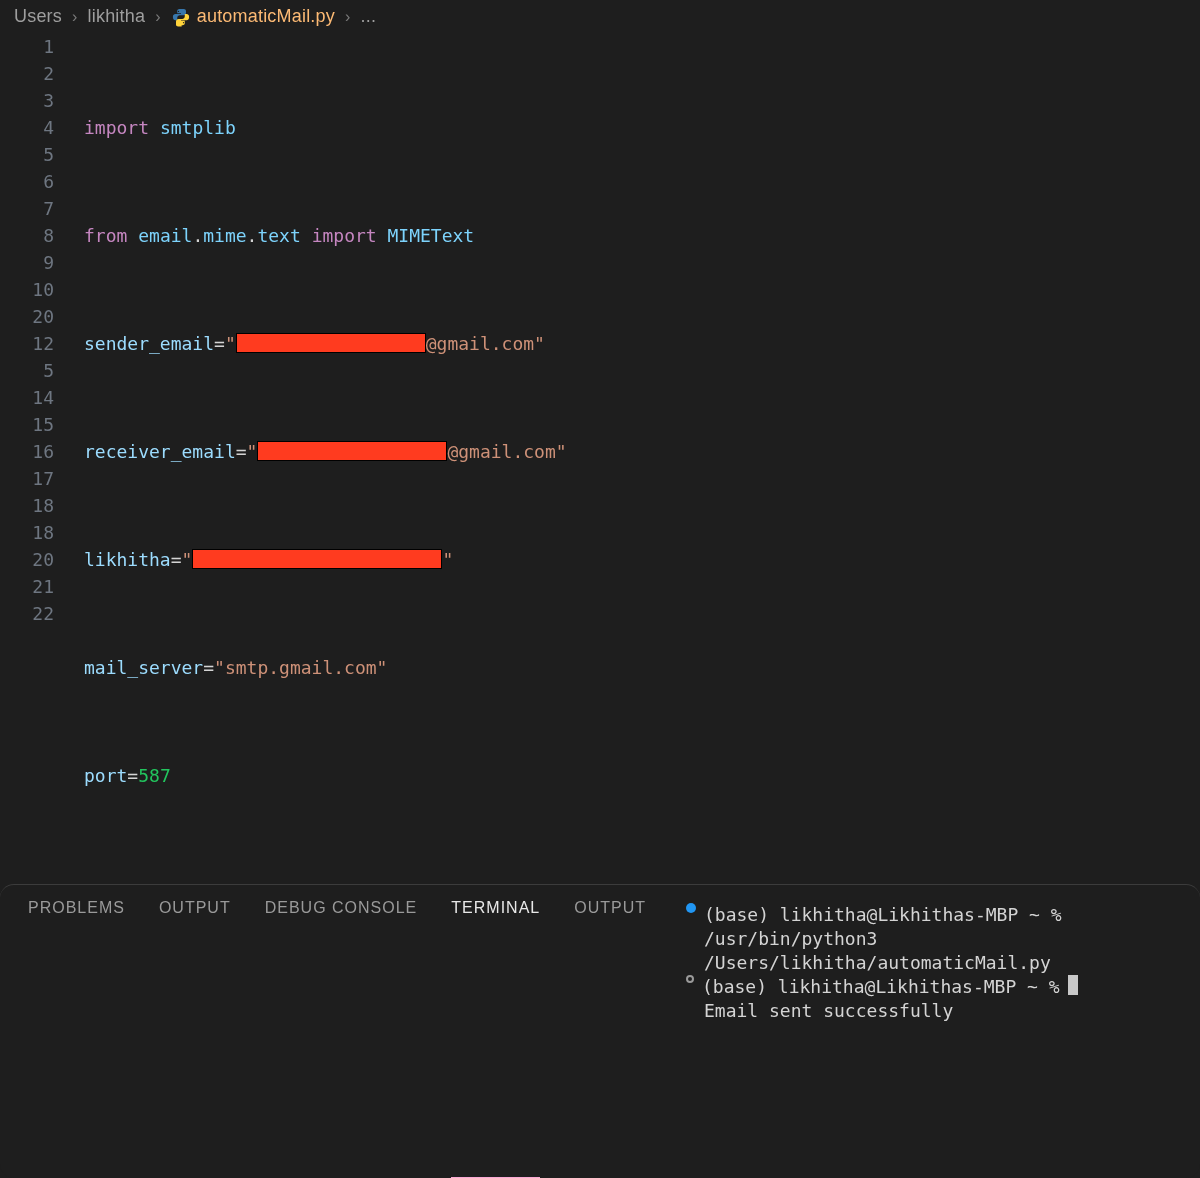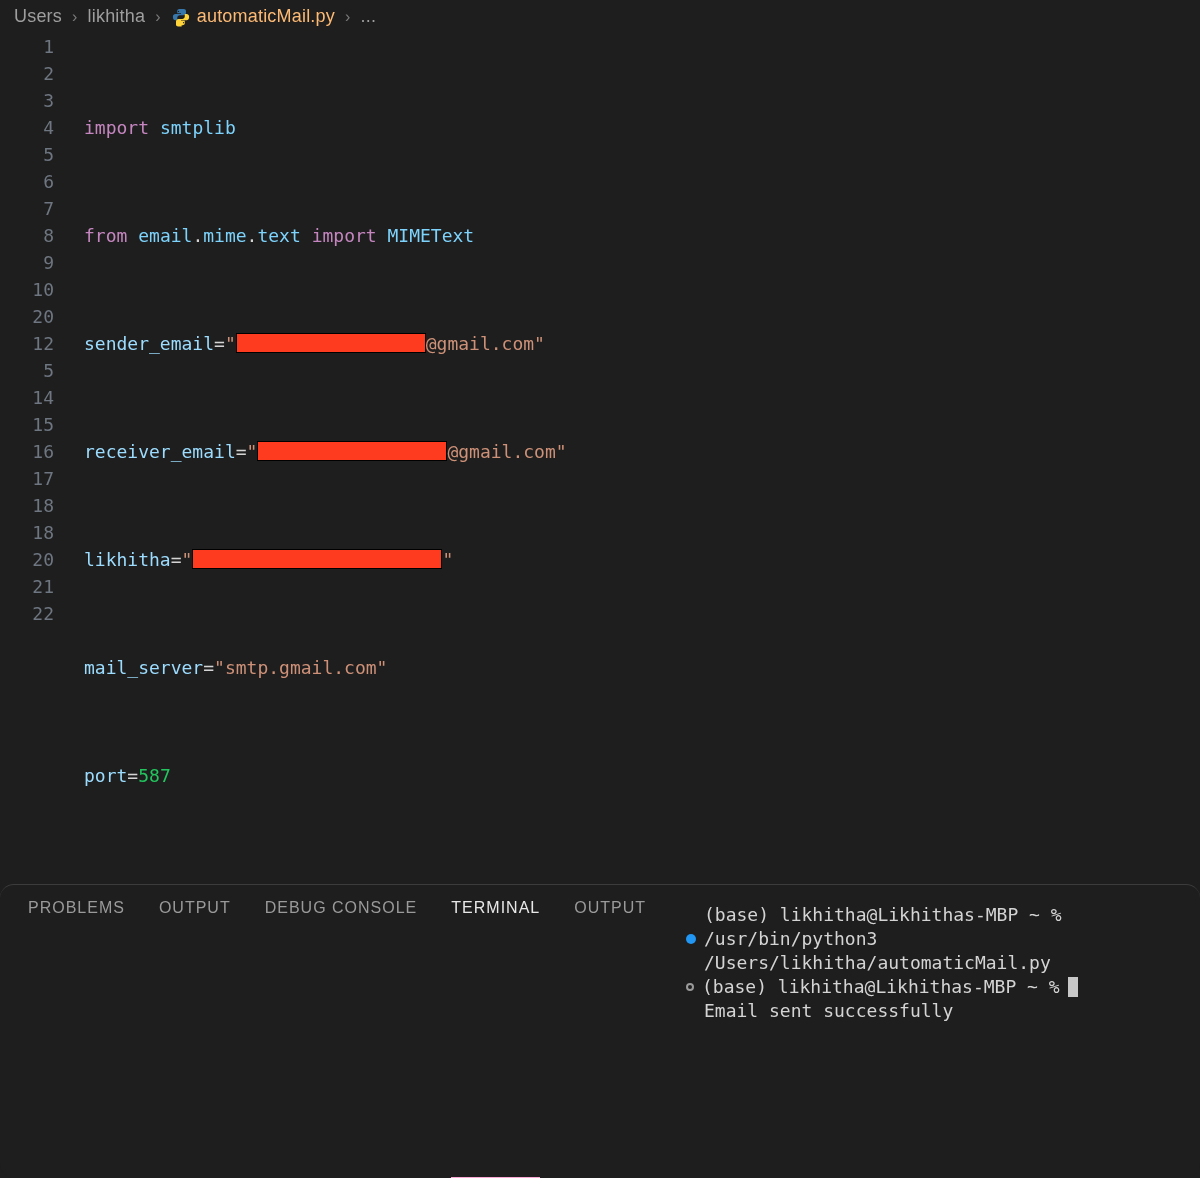--- a/index.html
+++ b/index.html
@@ -91,21 +91,21 @@
   .panel-tab.active { color:#e8e8e8; border-bottom:1px solid #f9a8d4; }
 
   .terminal {
     flex:1;
     padding:18px 12px 8px 12px;
     font-family:"Menlo","Consolas",monospace;
     font-size:18px;
     line-height:24px;
     color:#d4d4d4;
   }
-  .term-line { display:flex; align-items:center; gap:8px; }
+  .term-line { display:flex; align-items:flex-start; gap:8px; }
   .status-dot { width:10px;height:10px;border-radius:50%; flex:none; }
   .status-dot.blue { background:#2196f3; }
   .status-dot.hollow { border:2px solid #9a9a9a; width:8px;height:8px; background:transparent;}
   .cursor-block {
     display:inline-block;width:10px;height:20px;background:#c8c8c8;vertical-align:middle;
   }
 </style>
 </head>
 <body>
 

